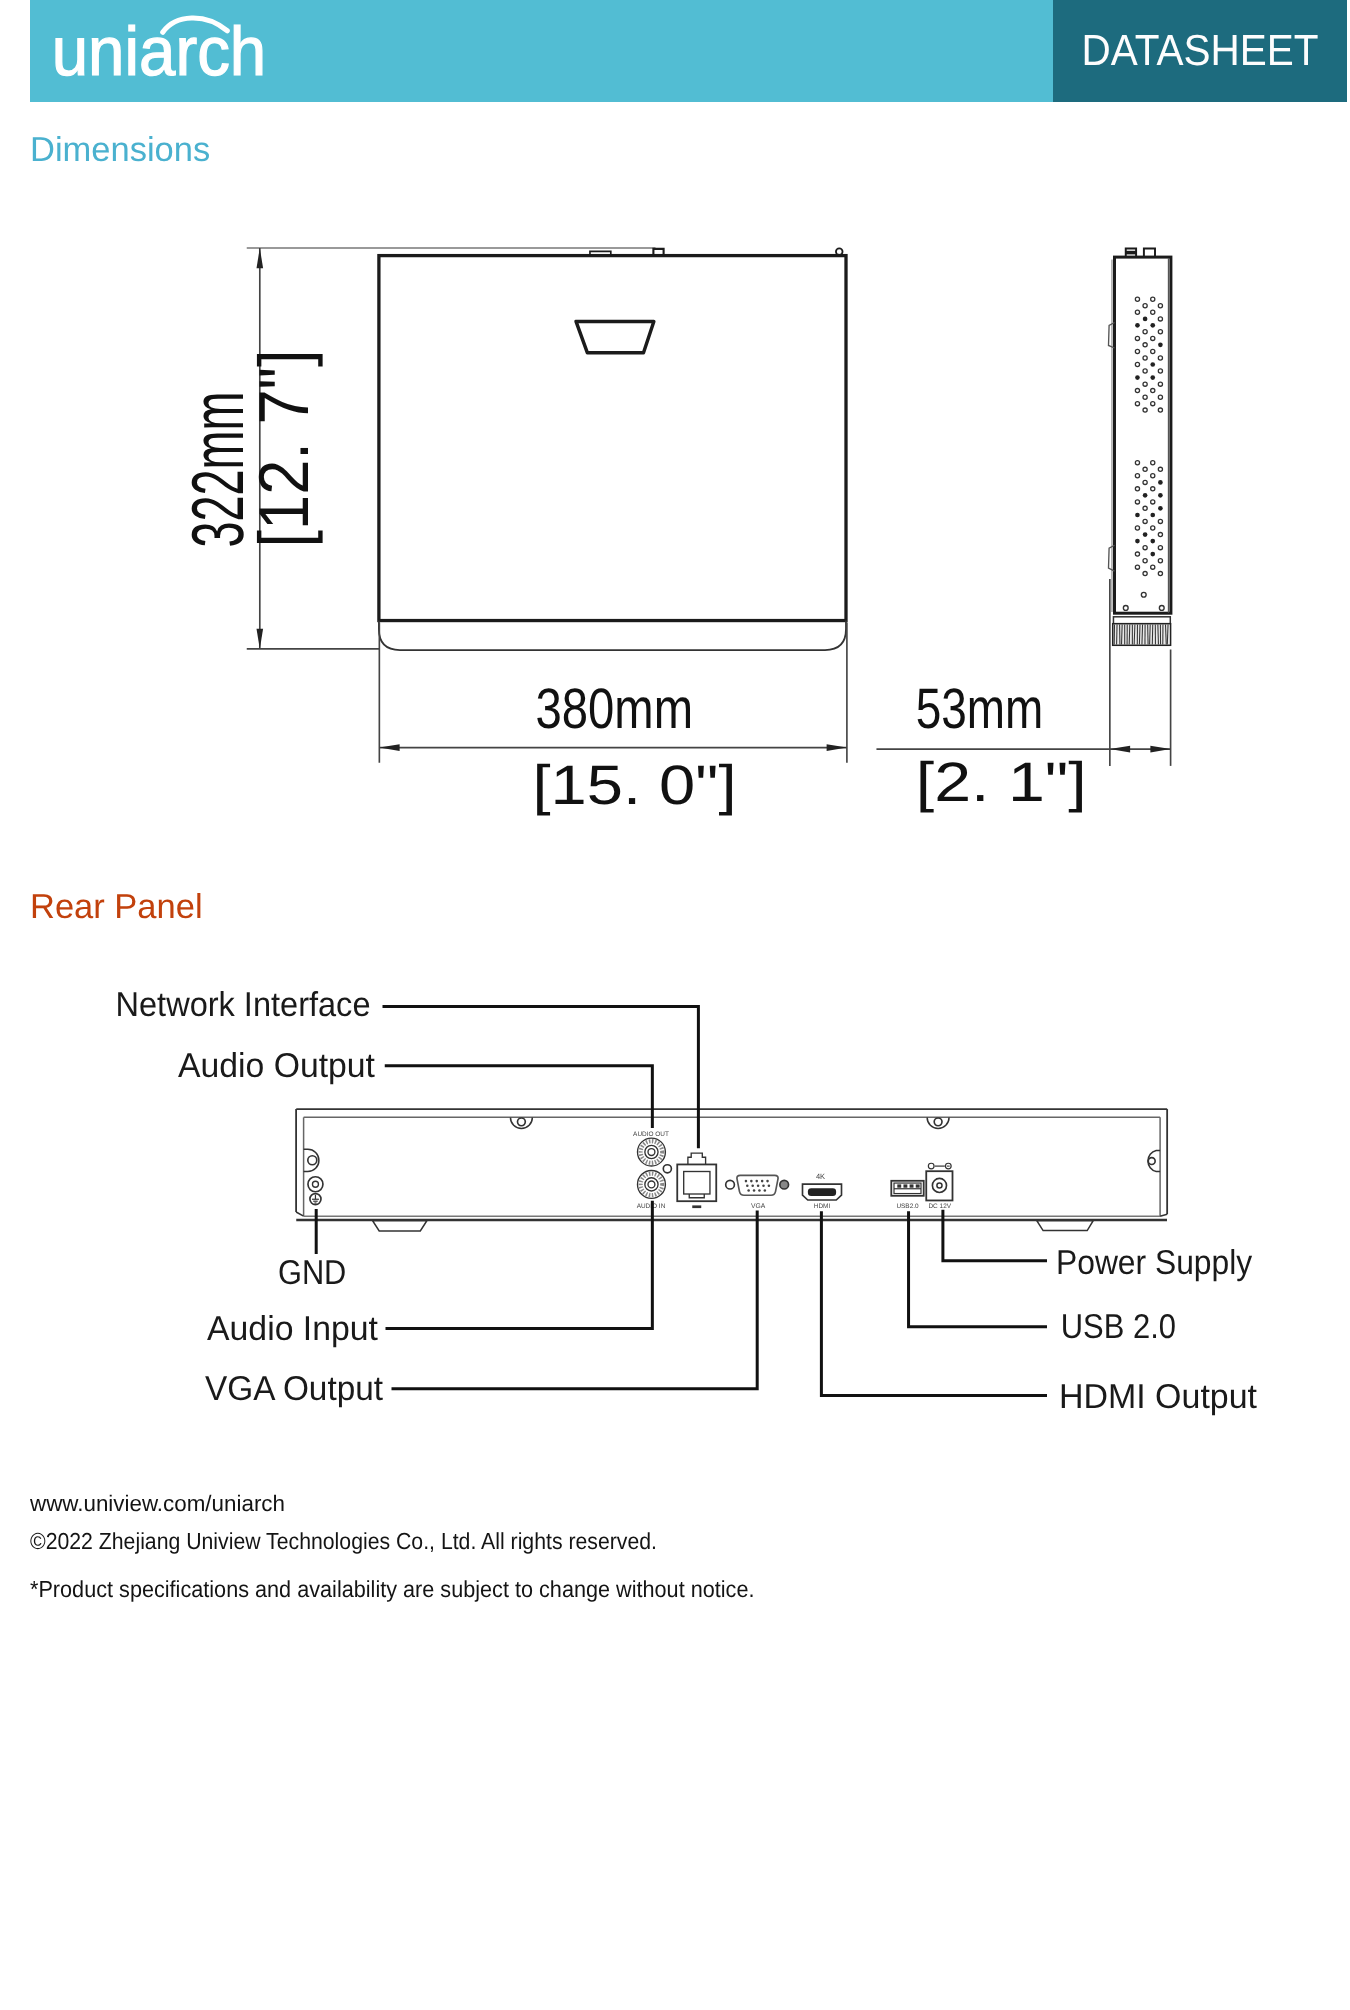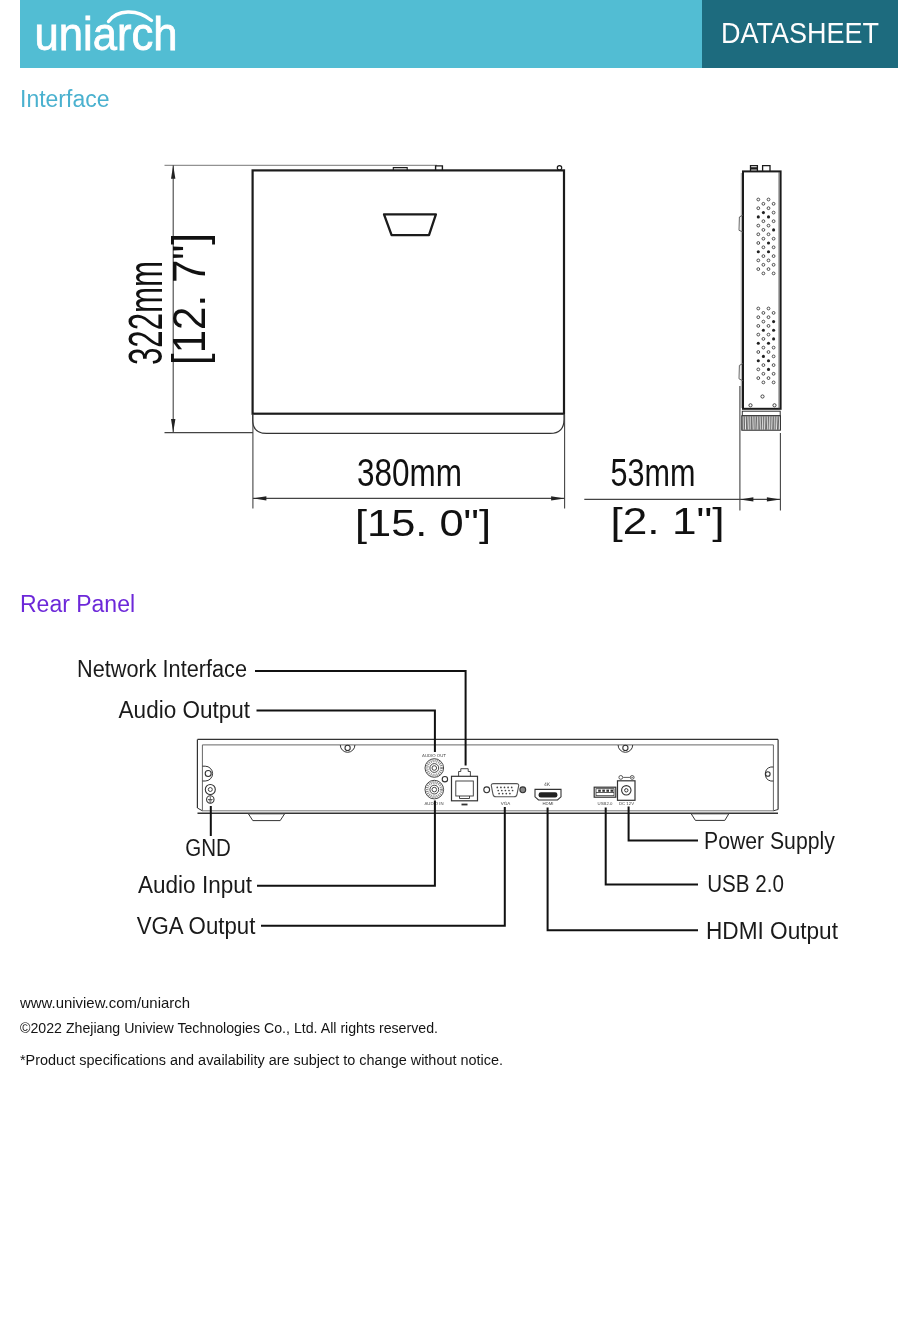--- a/index.html
+++ b/index.html
@@ -14,21 +14,21 @@
 
 <svg class="abs" style="left:0;top:0;" width="250" height="68" viewBox="0 0 250 68">
 <text x="106" y="50" font-size="46" fill="#fff" stroke="#fff" stroke-width="0.8" text-anchor="middle" textLength="143" lengthAdjust="spacingAndGlyphs">uniarch</text>
 <path d="M 108.5,21.5 C 117,9.5 137,8.5 151.5,20.5" fill="none" stroke="#fff" stroke-width="3.4" stroke-linecap="round"></path>
 </svg>
 
 <svg class="abs" style="left:702px;top:0;" width="196" height="68" viewBox="0 0 196 68">
 <text x="98" y="43" font-size="29" fill="#fdfdfd" text-anchor="middle" textLength="158" lengthAdjust="spacingAndGlyphs">DATASHEET</text>
 </svg>
 
-<div class="abs" style="left:20px;top:86px;font-size:23px;color:#4ab1cf;">Interface</div>
+<div class="abs" style="left:20px;top:86px;font-size:23px;color:#4ab1cf;">Dimensions</div>
 
 <svg class="abs" style="left:0;top:0;" width="900" height="560" viewBox="0 0 900 560">
 <g fill="none" stroke="#1b1b1b">
 
 <line x1="164.5" y1="165.3" x2="437" y2="165.3" stroke="#777" stroke-width="1"></line>
 
 <rect x="252.6" y="170.4" width="311.4" height="243.3" stroke-width="2.2" fill="#fff"></rect>
 
 <path d="M252.6,413.7 L252.6,419.4 Q252.6,433.4 266.6,433.4 L550,433.4 Q564,433.4 564,419.4 L564,413.7" stroke="#333" stroke-width="1.2"></path>
 
@@ -197,21 +197,21 @@
 </g>
 <path d="M739.9,499.4 L753.4,501.6 L753.4,497.2 Z" fill="#222" stroke="none"></path>
 <path d="M780.4,499.4 L766.9,501.6 L766.9,497.2 Z" fill="#222" stroke="none"></path>
 
 <text x="653" y="485.6" text-anchor="middle" font-size="38" fill="#111" stroke="none" textLength="85" lengthAdjust="spacingAndGlyphs">53mm</text>
 
 <text x="667.5" y="534" text-anchor="middle" font-size="37" fill="#111" stroke="none" textLength="114" lengthAdjust="spacingAndGlyphs">[2. 1"]</text>
 </g>
 </svg>
 
-<div class="abs" style="left:20px;top:591px;font-size:23px;color:#6d28d9;">Rear Panel</div>
+<div class="abs" style="left:20px;top:591px;font-size:23px;color:#c2410c;">Rear Panel</div>
 
 <svg class="abs" style="left:0;top:560px;" width="900" height="400" viewBox="0 560 900 400">
 <g fill="none" stroke="#333">
 
 <g>
 <line x1="197.5" y1="739.4" x2="778.1" y2="739.4" stroke-width="1.2"></line>
 <line x1="202.4" y1="744.9" x2="773.4" y2="744.9" stroke="#666" stroke-width="1"></line>
 <line x1="197.4" y1="739.4" x2="197.4" y2="808" stroke-width="1.2"></line>
 <line x1="202.4" y1="744.9" x2="202.4" y2="810.8" stroke="#666" stroke-width="1"></line>
 <line x1="778.1" y1="739.4" x2="778.1" y2="809.5" stroke-width="1.2"></line>

